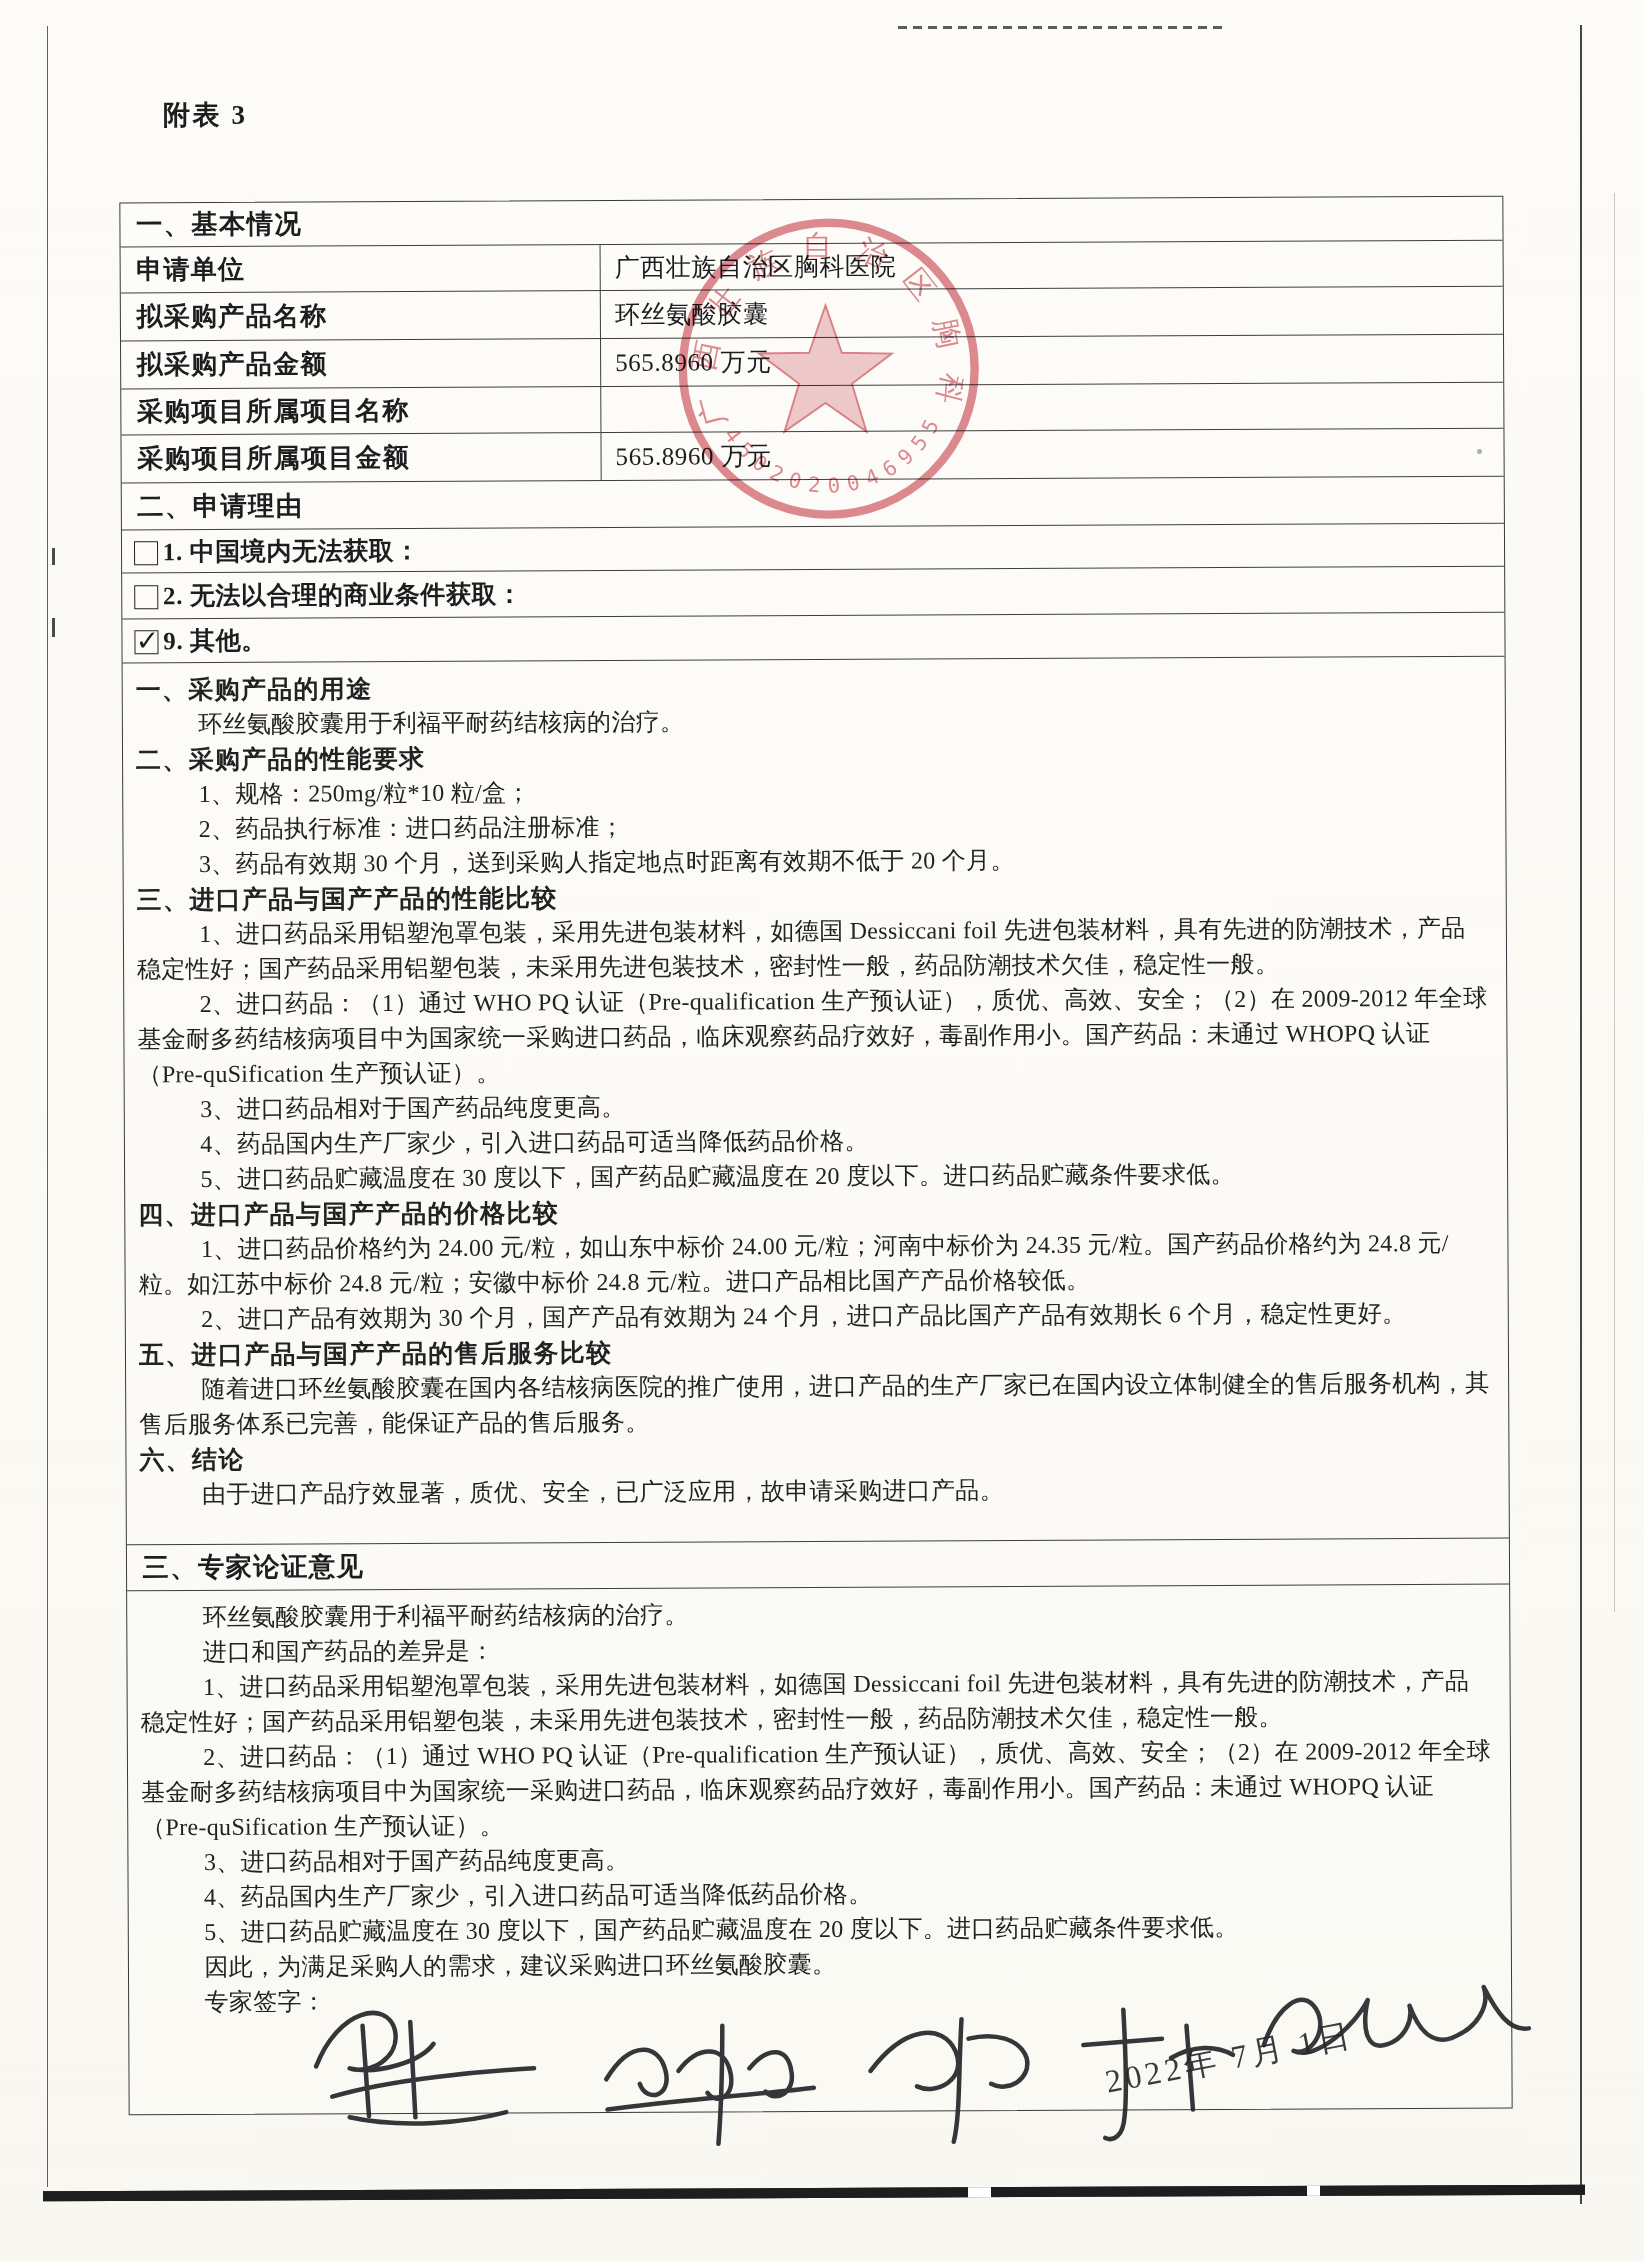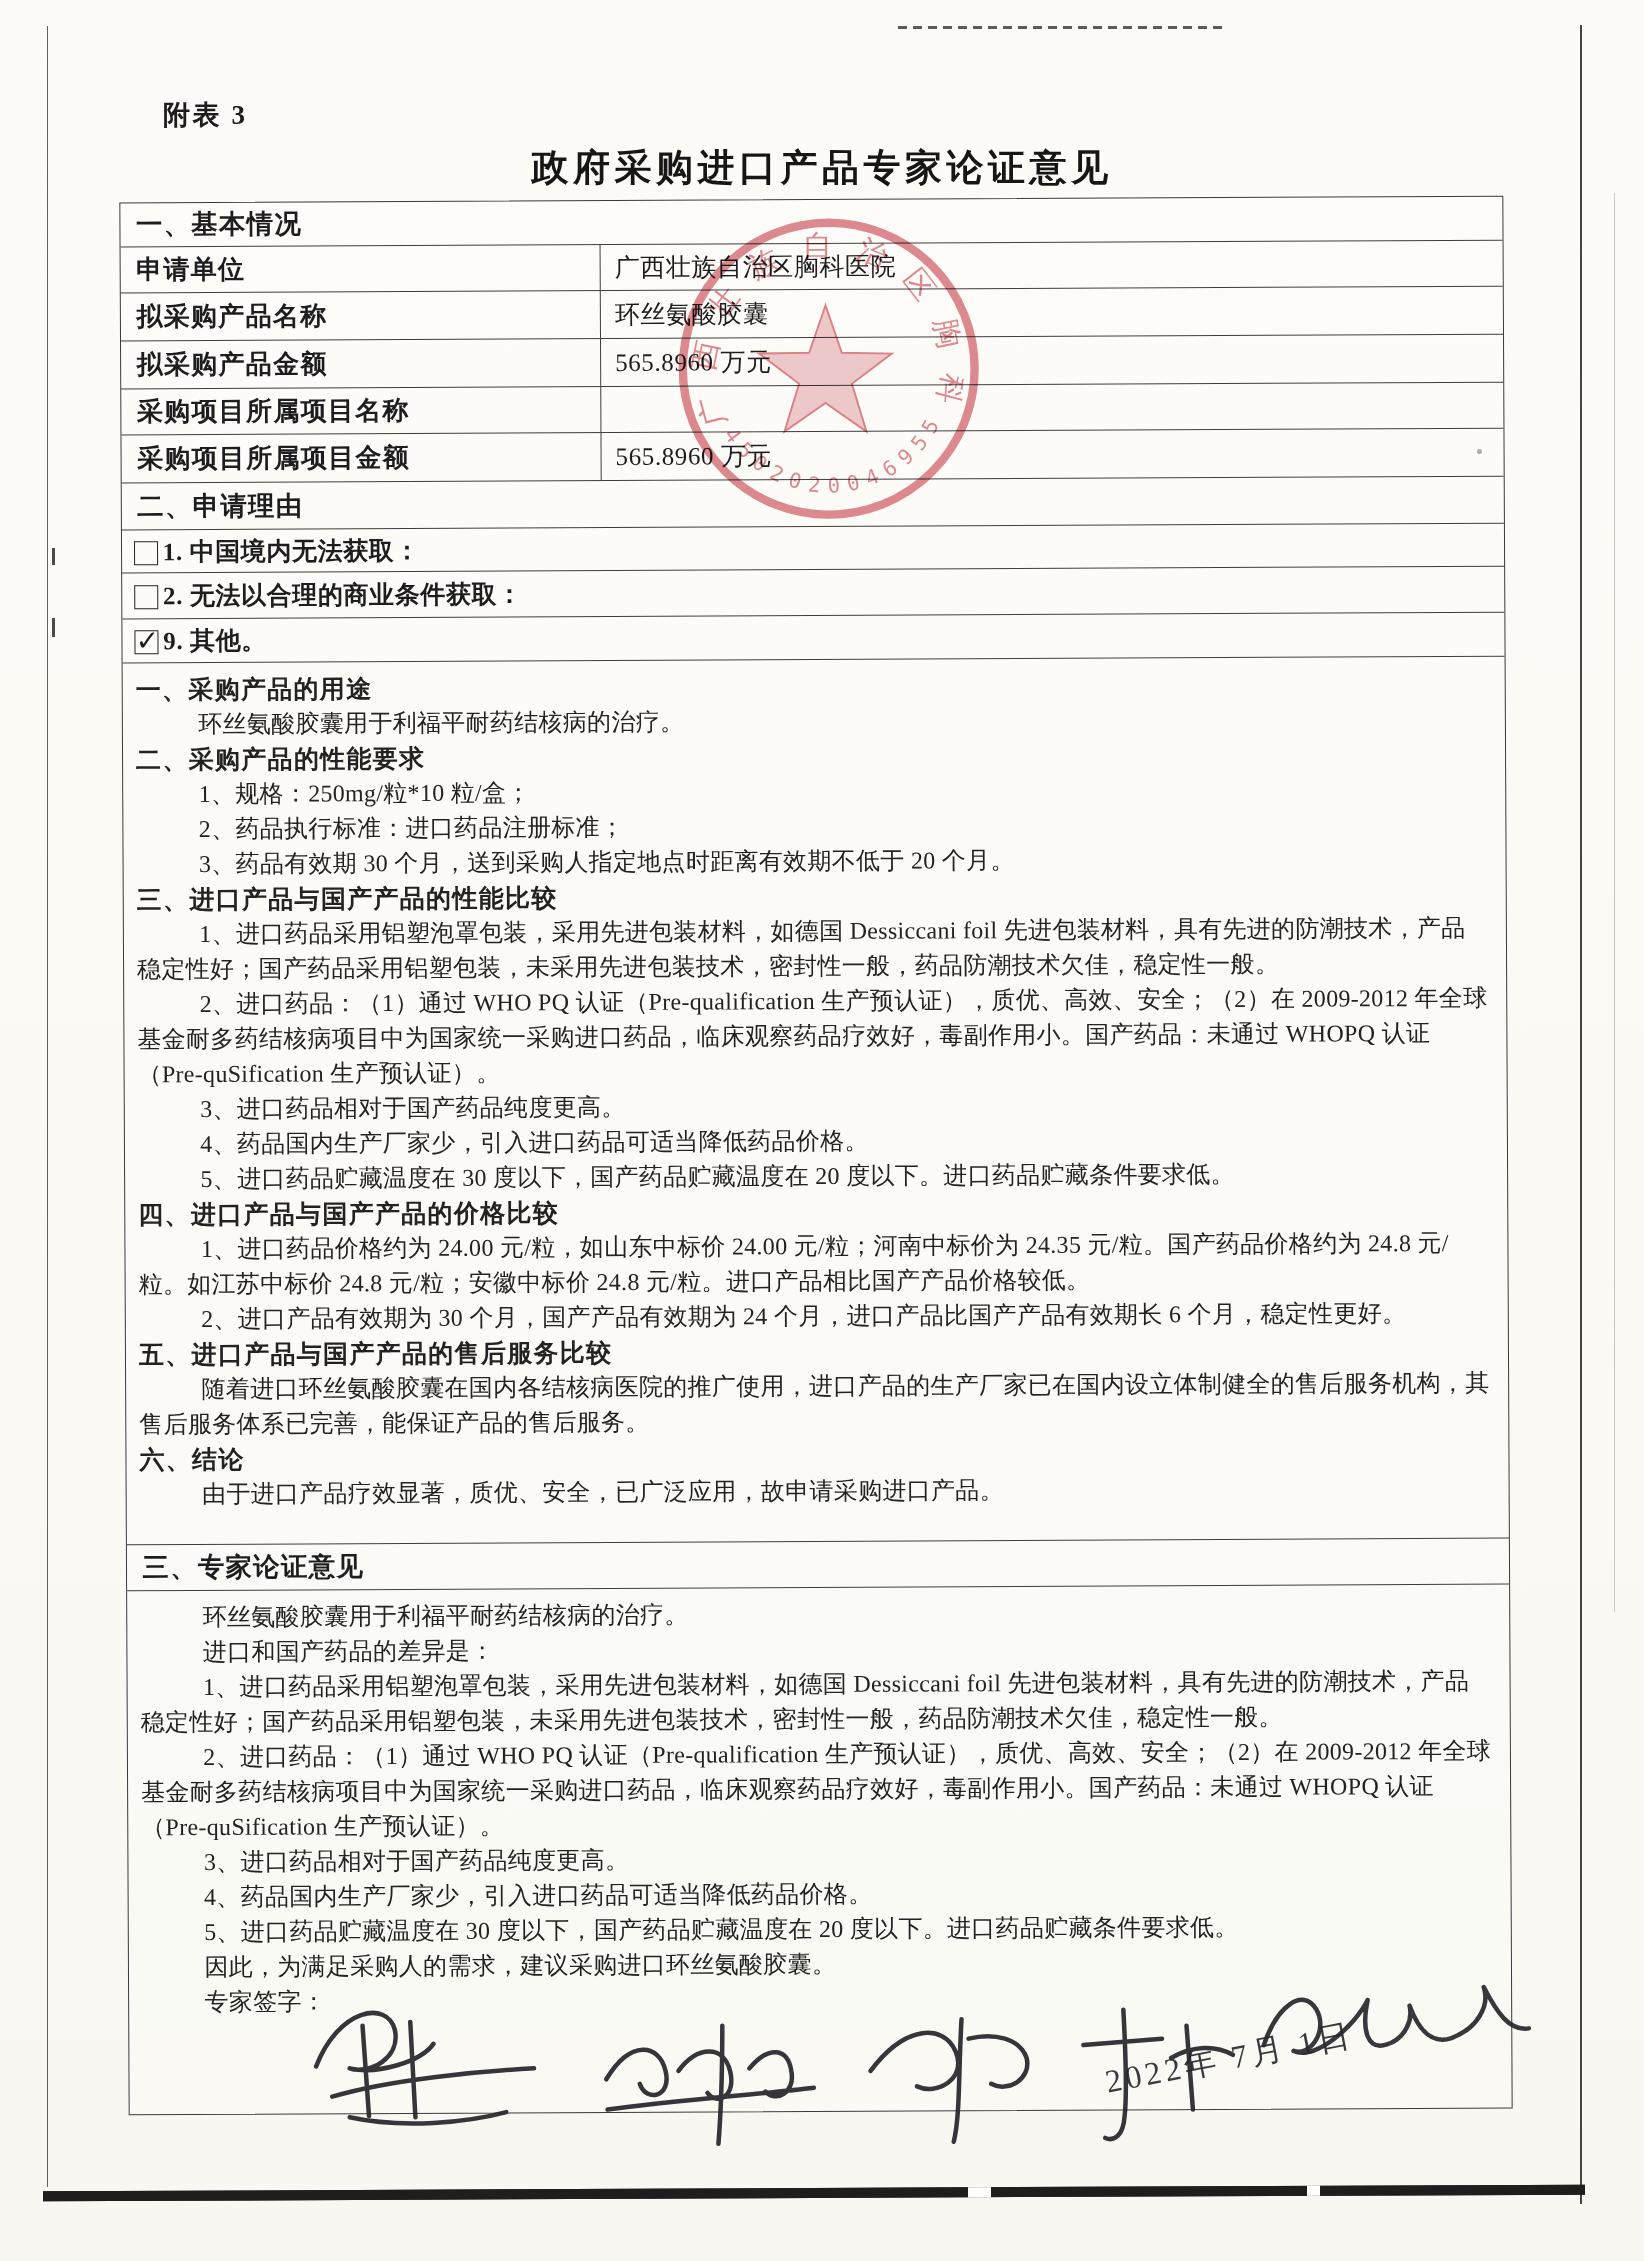--- a/index.html
+++ b/index.html
@@ -64,21 +64,20 @@
   <div class="edge-line-left"></div>
   <div class="edge-line-right"></div>
   <div class="edge-line-right2"></div>
   <div class="top-streak"></div>
   <div class="bottom-bar"></div>
   <div class="tick1"></div>
   <div class="tick2"></div>
   <div class="speck"></div>
 
   <div class="attach-label">附表 3</div>
-  <div class="doc-title">政府采购进口产品专家论证意见</div>
 
   <div class="table">
 
     <div class="row sec-header" style="height:44px">一、基本情况</div>
 
     <div class="row" style="height:46px">
       <div class="cell-label">申请单位</div>
       <div class="cell-value">广西壮族自治区胸科医院</div>
     </div>
     <div class="row" style="height:48px">

